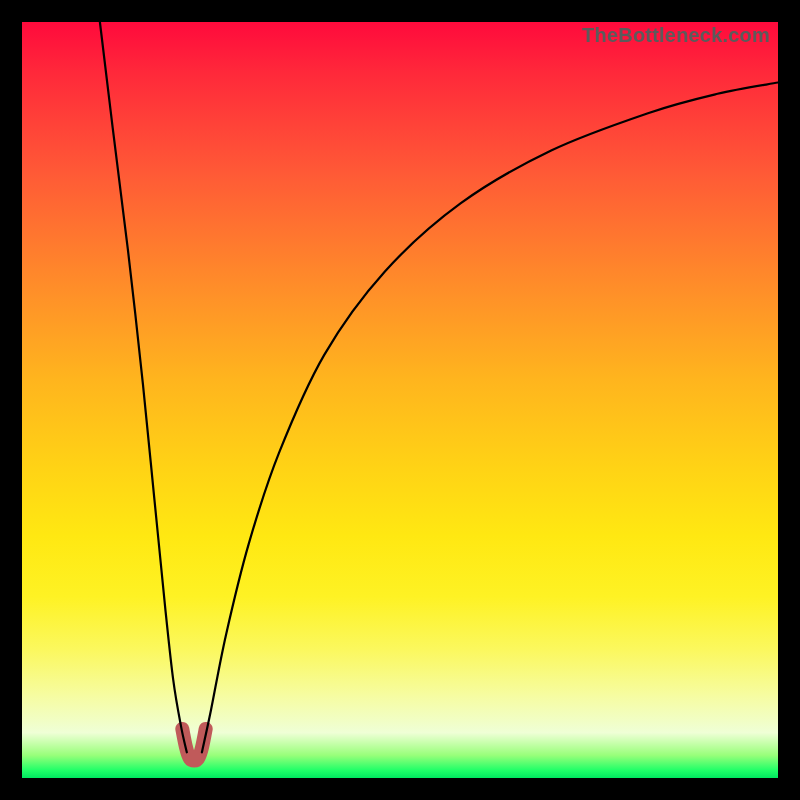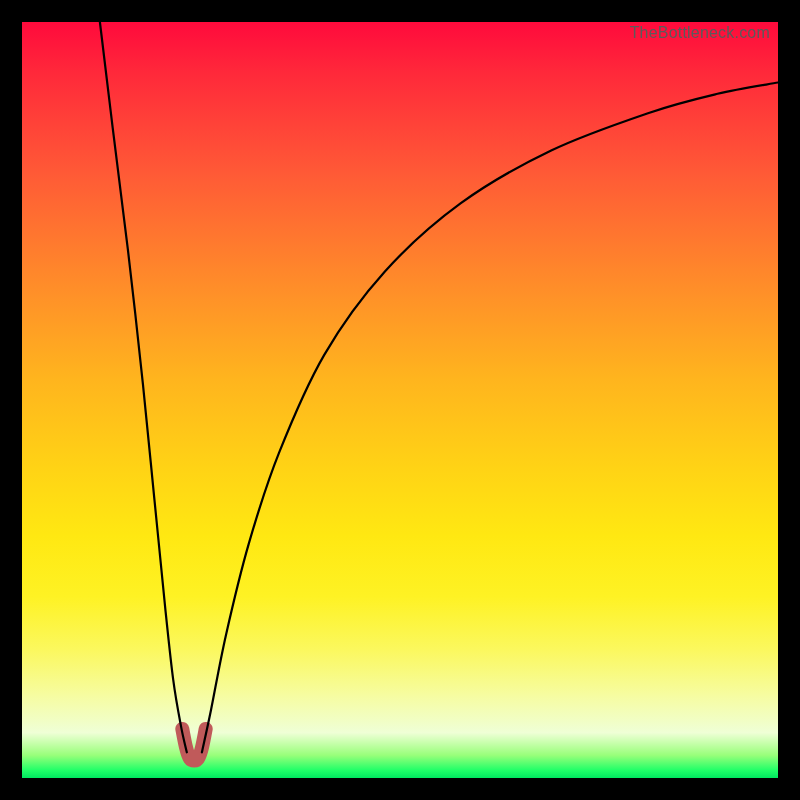--- a/index.html
+++ b/index.html
@@ -36,22 +36,22 @@
       #efffd6 94%,
       #98ff7a 97%,
       #1fff68 99%,
       #00e860 100%);
   }
   .watermark {
     position: absolute;
     top: 2px;
     right: 8px;
     color: #5b5b5b;
-    font-size: 16px;
-    font-weight: 400;
+    font-size: 20px;
+    font-weight: 700;
     letter-spacing: 0.2px;
     user-select: none;
   }
   svg.curves {
     position: absolute;
     left: 0;
     top: 0;
     width: 756px;
     height: 756px;
   }

